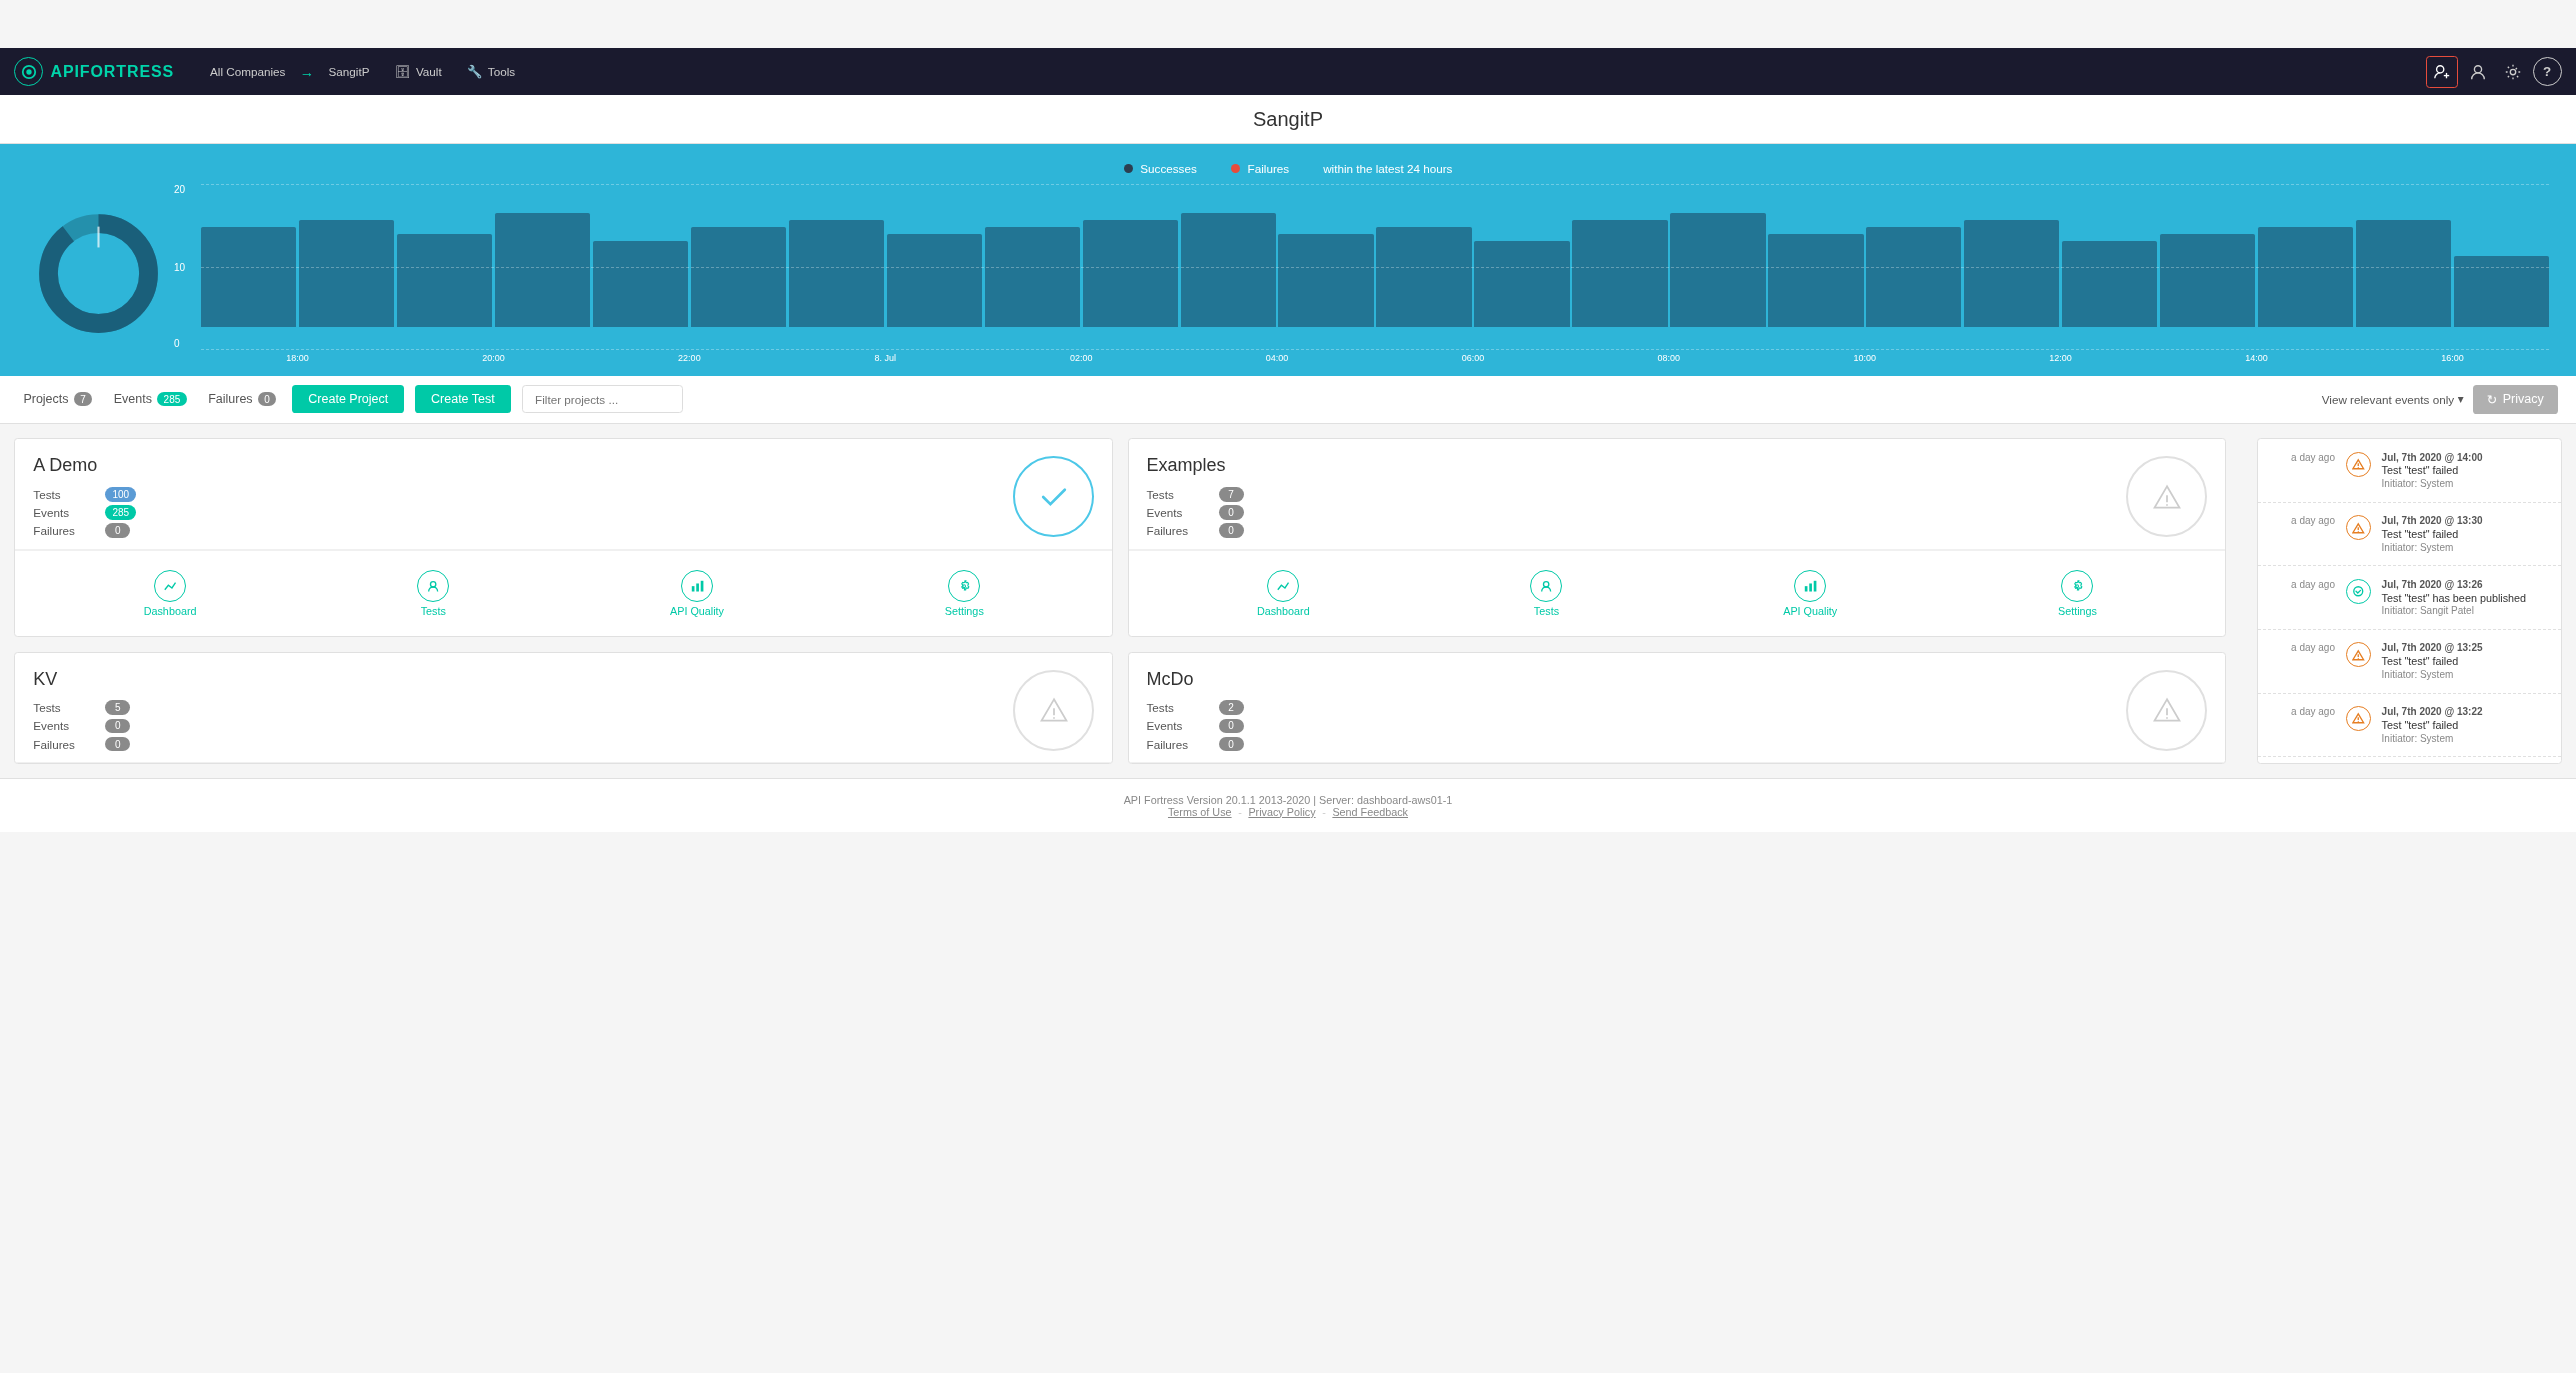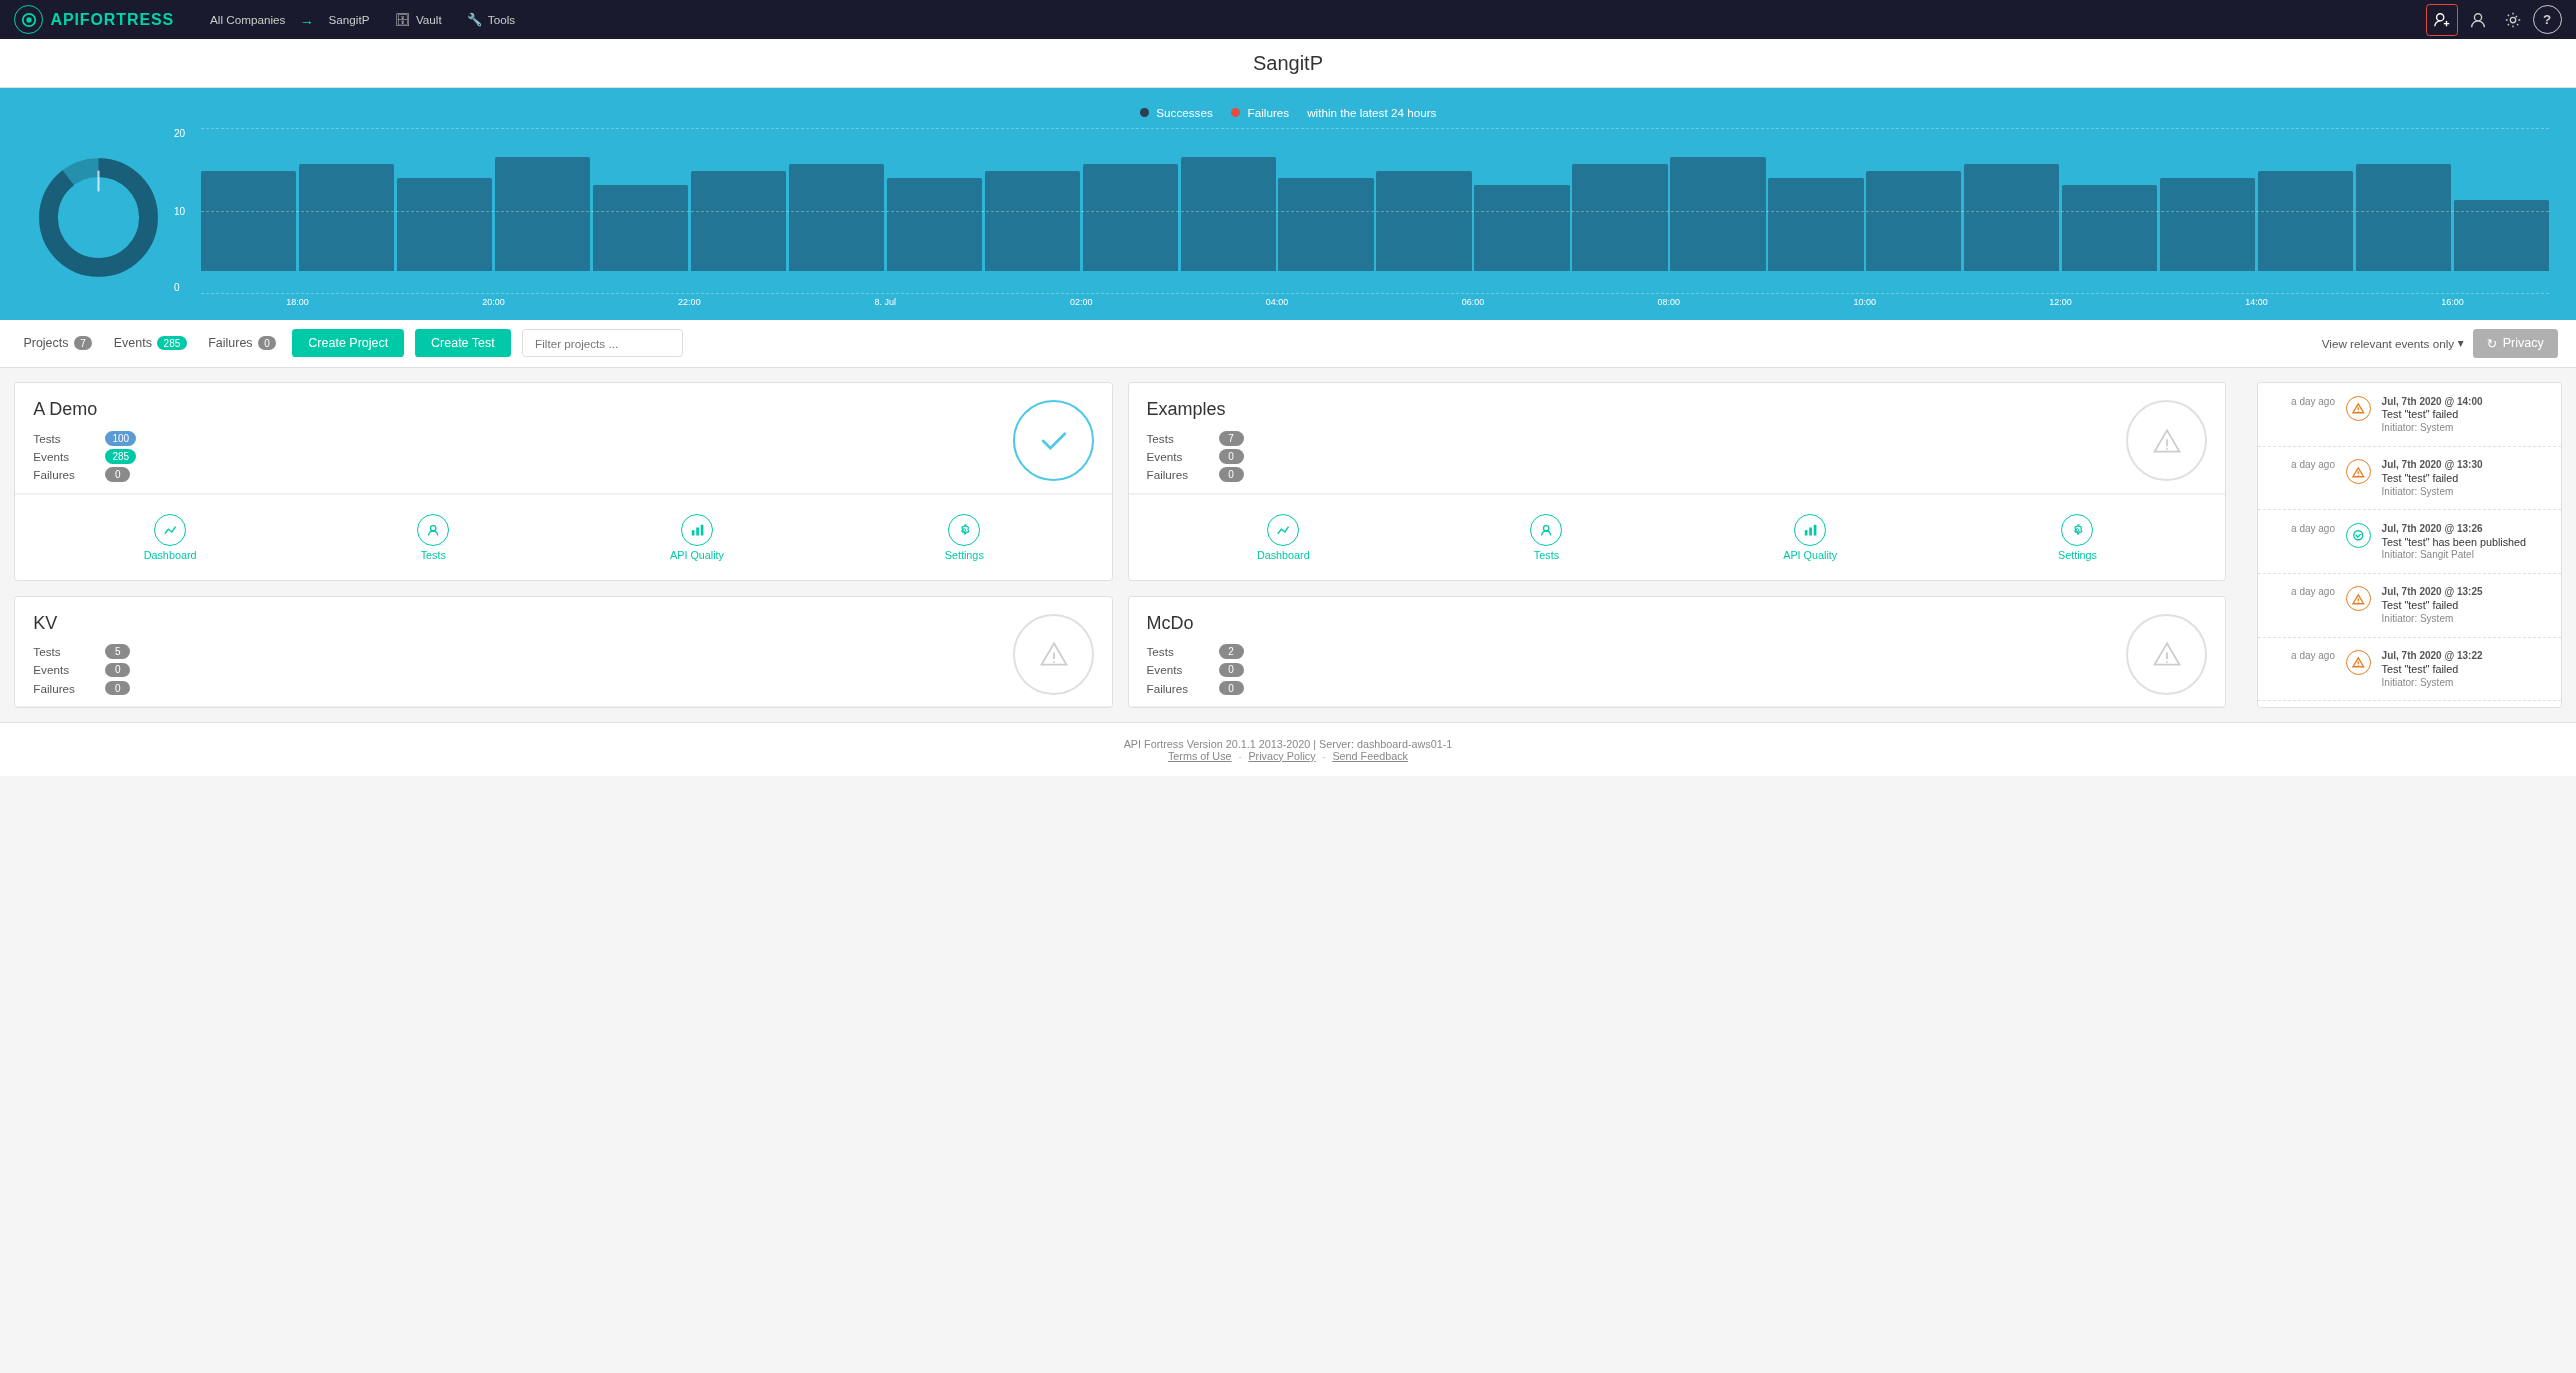--- a/index.html
+++ b/index.html
@@ -1,25 +1,26 @@
 <!DOCTYPE html>
 <html style="font-size:14.3px"><head>
   <meta charset="utf-8">
   <style>
     * { box-sizing: border-box; margin: 0; padding: 0; }
     body { font-family: -apple-system, BlinkMacSystemFont, 'Segoe UI', sans-serif; background: #f5f5f5; min-height: 100vh; }
 
     
     .navbar {
       background: #1a1a2e;
-      height: 39px;
+      height: 47px;
       display: flex;
       align-items: center;
       padding: 0 14.3px;
       gap: 10.8px;
+      margin-top: 48px;
     }
     .navbar-logo {
       display: flex;
       align-items: center;
       gap: 7.2px;
       color: #00d4aa;
       font-weight: 800;
       font-size: 16px;
       letter-spacing: 0.9px;
     }
@@ -85,21 +86,21 @@
     
     .chart-section {
       background: #2eb5d8;
       padding: 18px 27px 12.5px;
       position: relative;
     }
     .chart-legend {
       display: flex;
       justify-content: center;
       align-items: center;
-      gap: 18px;
+      gap: 34px;
       margin-bottom: 9px;
       font-size: 11.7px;
       color: #fff;
     }
     .legend-dot {
       width: 9px;
       height: 9px;
       border-radius: 50%;
       display: inline-block;
       margin-right: 4.5px;

